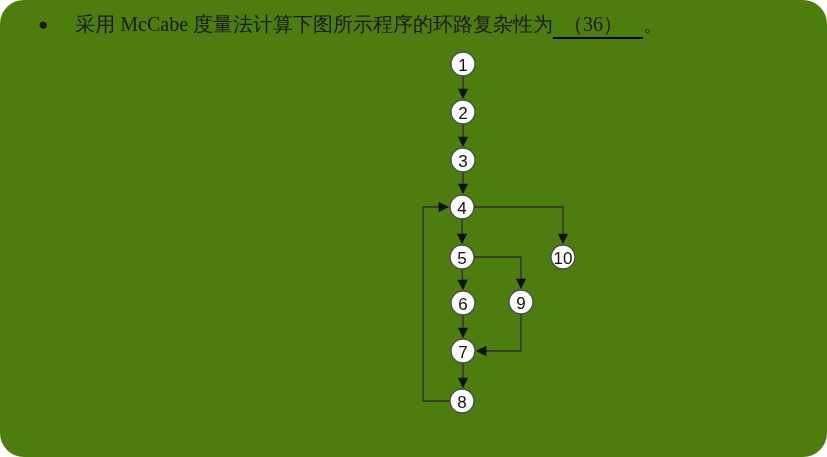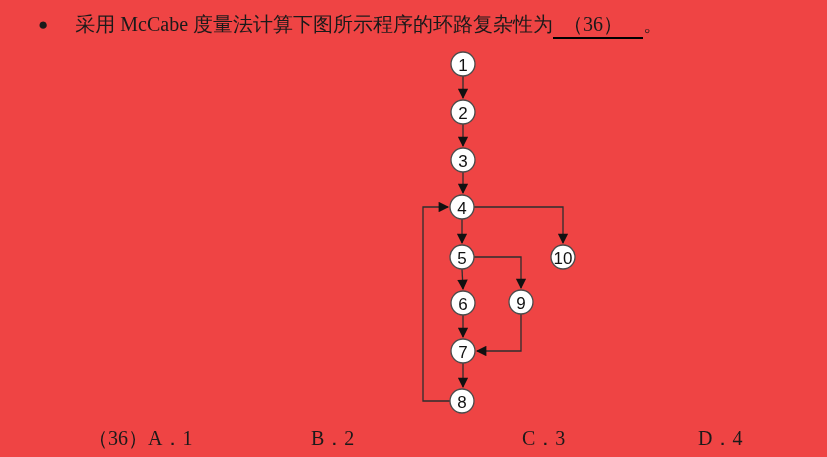--- a/index.html
+++ b/index.html
@@ -1,24 +1,25 @@
 <!DOCTYPE html>
 <html><head>
 <meta charset="utf-8">
 <style>
   * { margin: 0; padding: 0; box-sizing: border-box; }
   html, body { background: #ffffff; }
   .page {
     position: relative;
     width: 827px;
     height: 457px;
-    background: #ef4444;
+    background: #4d7c0f;
     font-family: "Liberation Serif", "DejaVu Serif", serif;
     color: #1a1a1a;
     overflow: hidden;
+    border-radius: 24px;
   }
   .question-line {
     position: absolute;
     left: 38px;
     top: 11px;
     font-size: 20px;
     line-height: 26px;
     white-space: nowrap;
   }
   .bullet {
@@ -115,20 +116,14 @@
       <circle cx="463" cy="351" r="12" class="node"></circle>
       <text x="463" y="352" class="node-label">7</text>
       <circle cx="462" cy="401" r="12" class="node"></circle>
       <text x="462" y="402" class="node-label">8</text>
       <circle cx="521" cy="302" r="12" class="node"></circle>
       <text x="521" y="303" class="node-label">9</text>
       <circle cx="563" cy="257" r="12" class="node"></circle>
       <text x="563" y="258" class="node-label" font-size="15">10</text>
     </svg>
 
-  <div class="options-row">
-    <span class="option opt-0">（36）A．1</span>
-    <span class="option opt-1">B．2</span>
-    <span class="option opt-2">C．3</span>
-    <span class="option opt-3">D．4</span>
-  </div>
 
 </div>
 
 </body></html>

